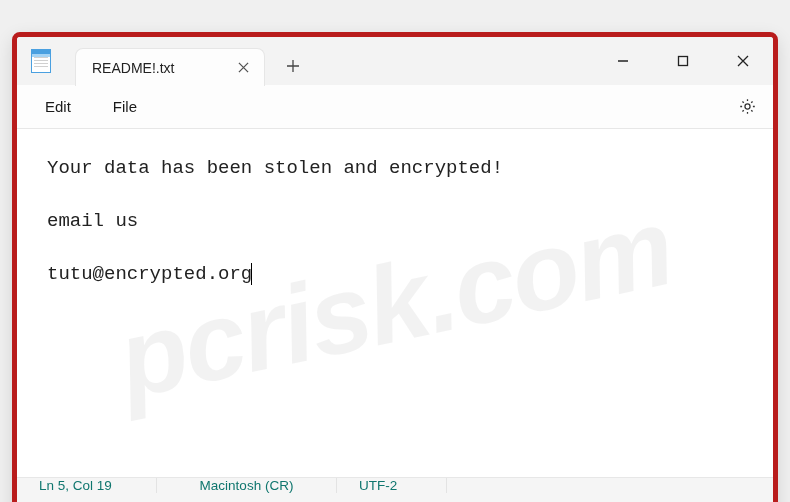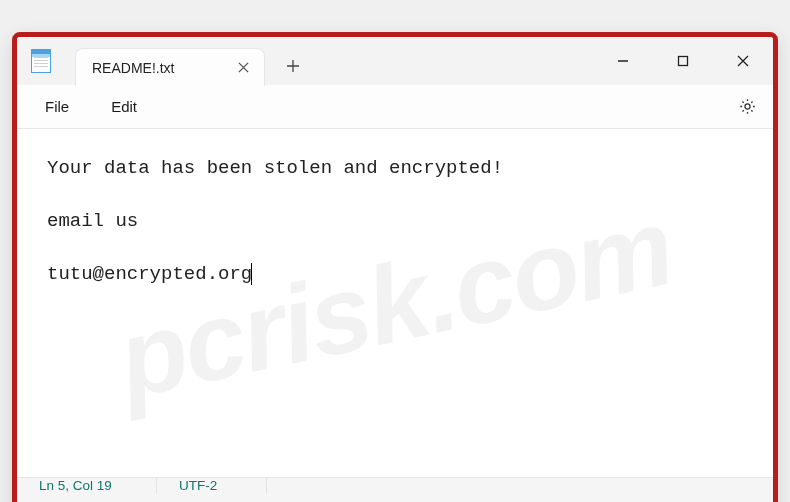--- a/index.html
+++ b/index.html
@@ -218,36 +218,37 @@
       </div>
       <div class="win-btn">
         <svg viewBox="0 0 14 14">
             <path d="M2 2 L12 12 M12 2 L2 12" stroke="currentColor" stroke-width="1.3"></path>
           </svg>
       </div>
     </div>
   </div>
 
   <div class="menubar">
+    <div class="menu-item">Edit</div>
     <div class="menu-item">File</div>
-    <div class="menu-item">Edit</div>
     <div class="menu-spacer"></div>
     <div class="gear">
       <svg viewBox="0 0 24 24" width="19" height="19" fill="none" stroke="currentColor" stroke-width="1.6">
         <circle cx="12" cy="12" r="3.2"></circle>
         <path d="M12 2.8v2.4M12 18.8v2.4M21.2 12h-2.4M5.2 12H2.8M18.4 5.6l-1.7 1.7M7.3 16.7l-1.7 1.7M18.4 18.4l-1.7-1.7M7.3 7.3 5.6 5.6"></path>
       </svg>
     </div>
   </div>
 
   <div class="content"><div class="watermark">pcrisk.com</div><span>Your data has been stolen and encrypted!</span>
 
 <span>email us</span>
 
 <span>tutu@encrypted.org</span><span class="caret"></span></div>
 
   <div class="statusbar">
     <div class="status-cell" style="min-width:140px">Ln 5, Col 19</div>
+    <div class="status-cell wide">Macintosh (CR)</div>
     <div class="status-cell" style="min-width:110px">UTF-2</div>
     <div class="status-cell" style="flex:1;border-right:none"></div>
   </div>
 
 </div>
 
 </body></html>

